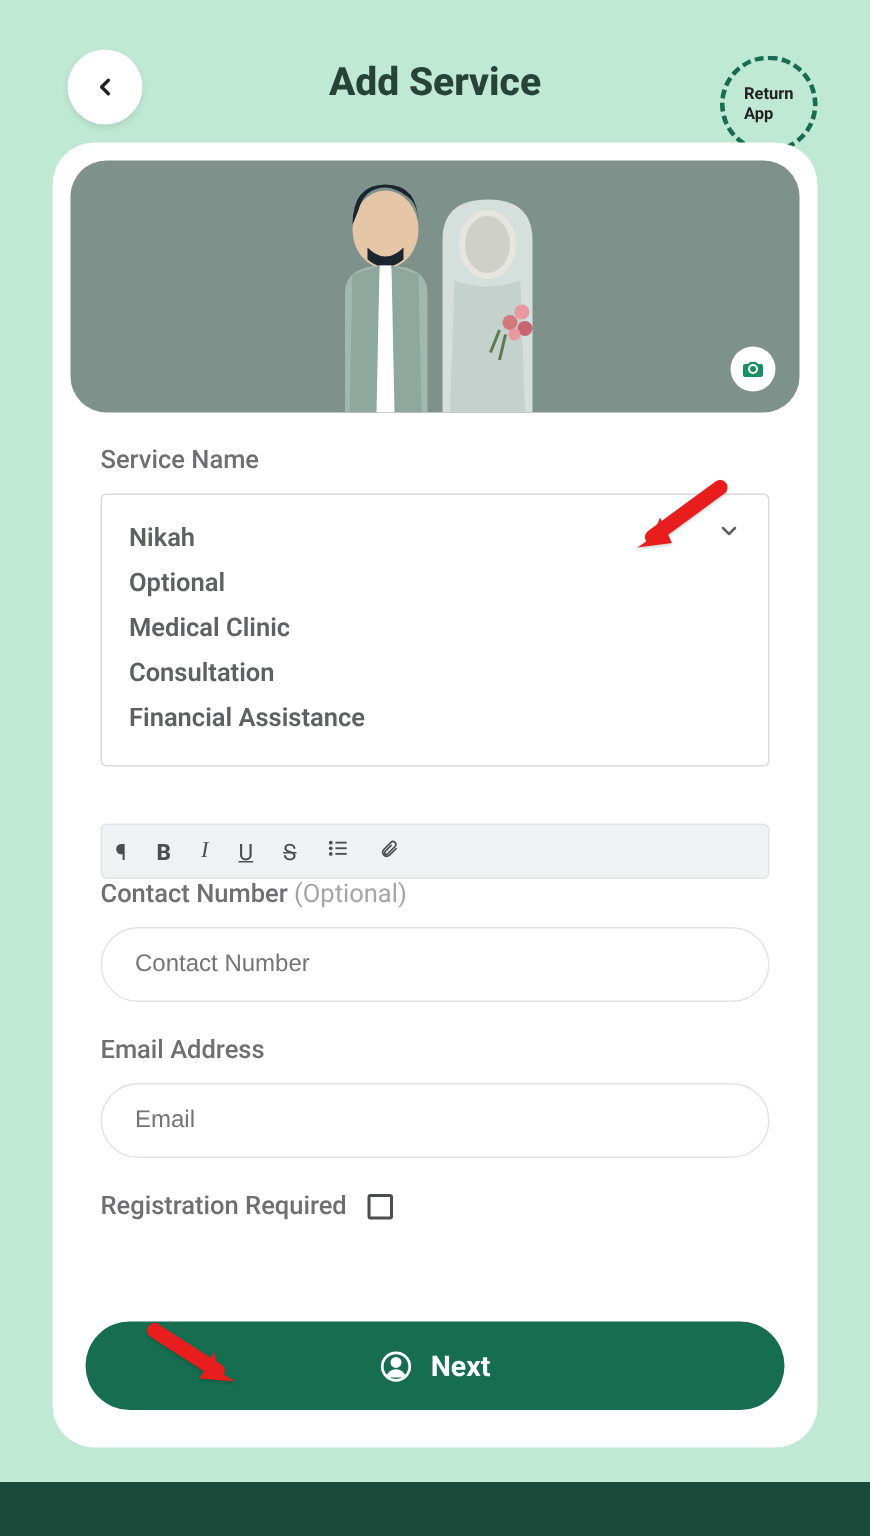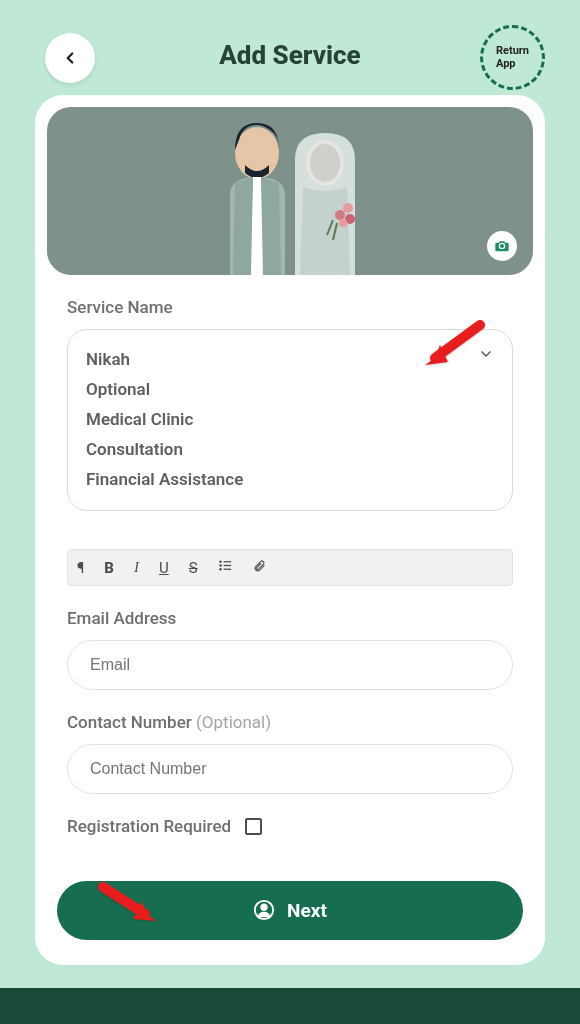--- a/index.html
+++ b/index.html
@@ -1,39 +1,39 @@
 <!DOCTYPE html>
 <html><head>
   <meta charset="utf-8">
   <style>
     * { margin: 0; padding: 0; box-sizing: border-box; }
     body { font-family: -apple-system, BlinkMacSystemFont, "Segoe UI", Roboto, sans-serif; background: #1a4a3a; display: flex; justify-content: center; }
     .frame { width: 580px; height: 988px; background: #bfe9d4; position: relative; padding: 25px 35px 20px 35px; }
     .header { display: flex; align-items: center; justify-content: center; position: relative; margin-bottom: 25px; }
     .back-btn { position: absolute; left: 10px; top: 8px; width: 50px; height: 50px; border-radius: 50%; background: #fff; display: flex; align-items: center; justify-content: center; box-shadow: 0 2px 4px rgba(0,0,0,0.1); cursor: pointer; }
-    .return-app { position: absolute; right: 0; top: 0; width: 65px; height: 65px; border-radius: 50%; background: #bfe9d4; border: 3px dashed #176d4f; display: flex; flex-direction: column; align-items: center; justify-content: center; cursor: pointer; font-size: 11px; font-weight: bold; color: #222; line-height: 1.1; }
+    .return-app { position: absolute; right: 0; top: 12px; width: 65px; height: 65px; border-radius: 50%; background: #bfe9d4; border: 3px dashed #176d4f; display: flex; flex-direction: column; align-items: center; justify-content: center; cursor: pointer; font-size: 11px; font-weight: bold; color: #222; line-height: 1.1; }
     .title { font-size: 26px; font-weight: 800; color: #274338; margin-top: 15px; }
     .card { background: #fff; border-radius: 28px; padding: 12px 12px 25px 12px; height: 870px; position: relative; }
     .hero { width: 100%; height: 168px; border-radius: 24px; background: #7e918b; position: relative; overflow: hidden; display: flex; align-items: flex-end; justify-content: center; }
     .camera-badge { position: absolute; right: 16px; bottom: 14px; width: 30px; height: 30px; border-radius: 50%; background: #fff; display: flex; align-items: center; justify-content: center; color: #1c8f61; font-size: 15px; }
     .form-area { padding: 22px 20px 0 20px; }
     .label { color: #6f6f71; font-size: 17px; margin-bottom: 12px; font-weight: 500; }
     .optional { color: #a5a5a7; font-weight: 400; }
-    .dropdown { border: 1px solid #d9dadc; border-radius: 20px; padding: 14px 18px 16px 18px; position: relative; }
+    .dropdown { border: 1px solid #d9dadc; border-radius: 4px; padding: 14px 18px 16px 18px; position: relative; }
     .dropdown .chev { position: absolute; right: 18px; top: 16px; }
     .dd-item { color: #5f6062; font-size: 17px; font-weight: 600; padding: 5px 0; cursor: pointer; }
     .editor-gap { height: 38px; background: #fff; }
     .toolbar { background: #f0f1f3; border: 1px solid #e2e3e5; border-radius: 4px; padding: 8px 6px; display: flex; gap: 14px; align-items: center; color: #4c4d4e; font-size: 15px; }
     .tb-item { cursor: pointer; padding: 0 3px; }
     .italic { font-style: italic; font-family: serif; }
     .input { width: 100%; border: 1px solid #e2e3e5; border-radius: 26px; padding: 15px 22px; font-size: 16px; color: #a8a9ab; outline: none; }
     .group { margin-bottom: 22px; }
     .reg-row { display: flex; align-items: center; gap: 14px; margin-top: 10px; text-align: center; }
     .checkbox { width: 17px; height: 17px; border: 2px solid #4c4d4e; border-radius: 2px; cursor: pointer; }
-    .next-btn { position: absolute; bottom: 25px; left: 22px; right: 22px; background: #176d4f; color: #fff; border-radius: 30px; padding: 18px; display: flex; align-items: flex-start; justify-content: center; gap: 12px; font-size: 19px; font-weight: 700; cursor: pointer; }
+    .next-btn { position: absolute; bottom: 25px; left: 22px; right: 22px; background: #176d4f; color: #fff; border-radius: 30px; padding: 18px; display: flex; align-items: center; justify-content: center; gap: 12px; font-size: 19px; font-weight: 700; cursor: pointer; }
     .arrow { position: absolute; z-index: 10; }
     .arrow svg { filter: drop-shadow(0 1px 1px rgba(0,0,0,0.2)); }
   </style>
 </head>
 <body>
 
 <div class="frame">
   <div class="header">
     <div class="back-btn">
       <svg width="18" height="18" viewBox="0 0 24 24" fill="none" stroke="#222" stroke-width="3" stroke-linecap="round" stroke-linejoin="round">
@@ -109,30 +109,30 @@
               <rect x="9" y="17" width="12" height="2"></rect>
             </svg>
         </span>
         <span class="tb-item">
           <svg width="13" height="13" viewBox="0 0 24 24" fill="none" stroke="#4c4d4e" stroke-width="2">
               <path d="M21 10l-9 9a5 5 0 01-7-7l9-9a3.5 3.5 0 015 5l-9 9a2 2 0 01-3-3l8-8"></path>
             </svg>
         </span>
       </div>
 
-      <div class="group" style="margin-top:22px;">
-        <div class="label">Email Address</div>
-        <input class="input" placeholder="Email" style="">
-      </div>
-
       <div class="group">
         <div class="label">
           <span>Contact Number</span> <span class="optional">(Optional)</span>
         </div>
         <input class="input" placeholder="Contact Number" style="">
+      </div>
+
+      <div class="group" style="margin-top:22px;">
+        <div class="label">Email Address</div>
+        <input class="input" placeholder="Email" style="">
       </div>
 
       <div class="reg-row">
         <div class="label" style="margin:0;">Registration Required</div>
         <div class="checkbox"></div>
       </div>
     </div>
 
     <div class="next-btn">
       <svg width="22" height="22" viewBox="0 0 24 24" fill="none" stroke="#fff" stroke-width="2">

